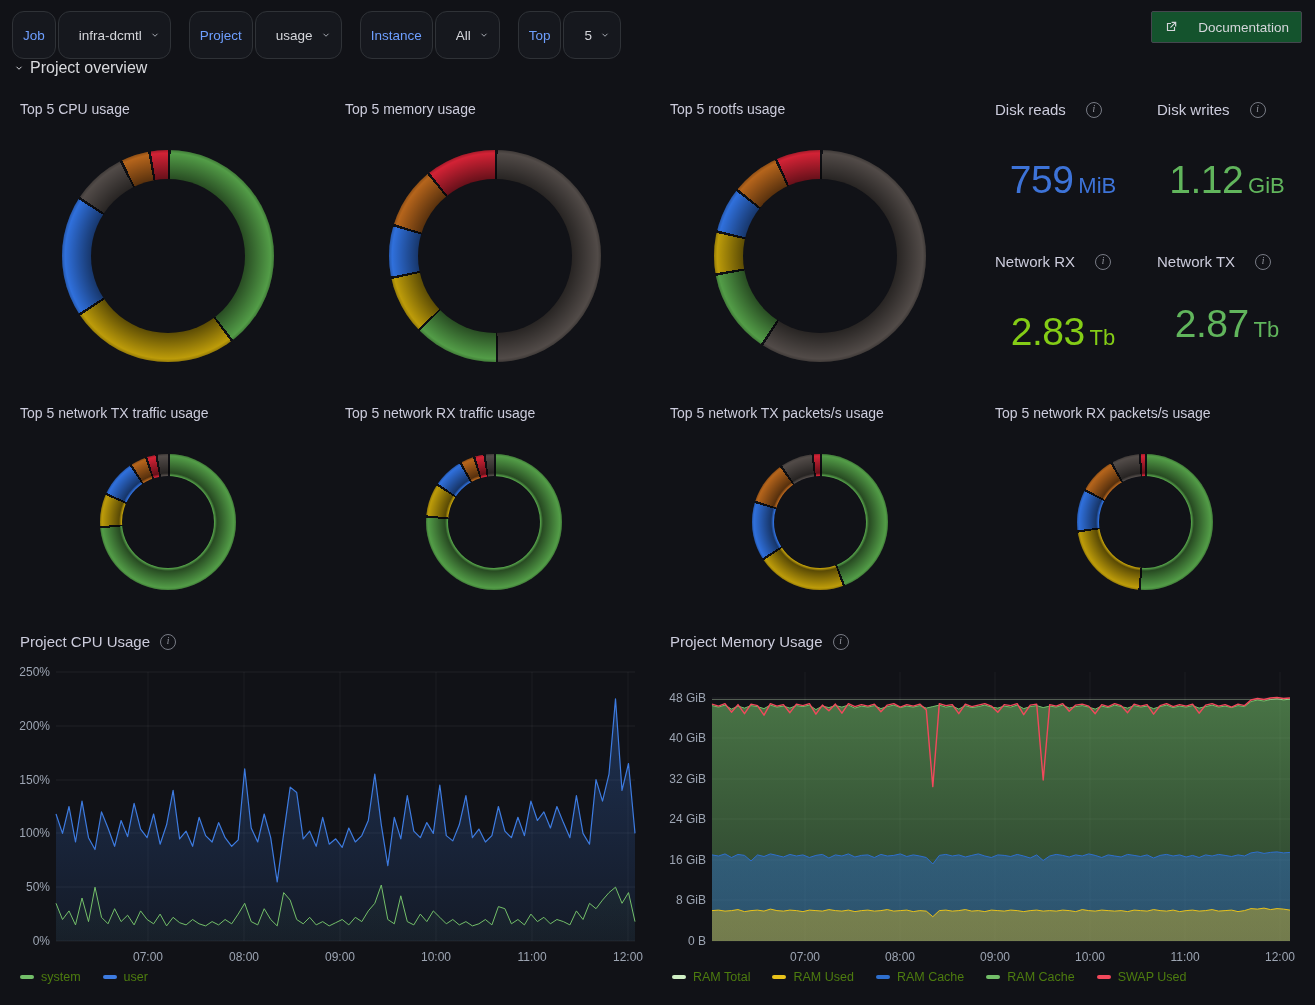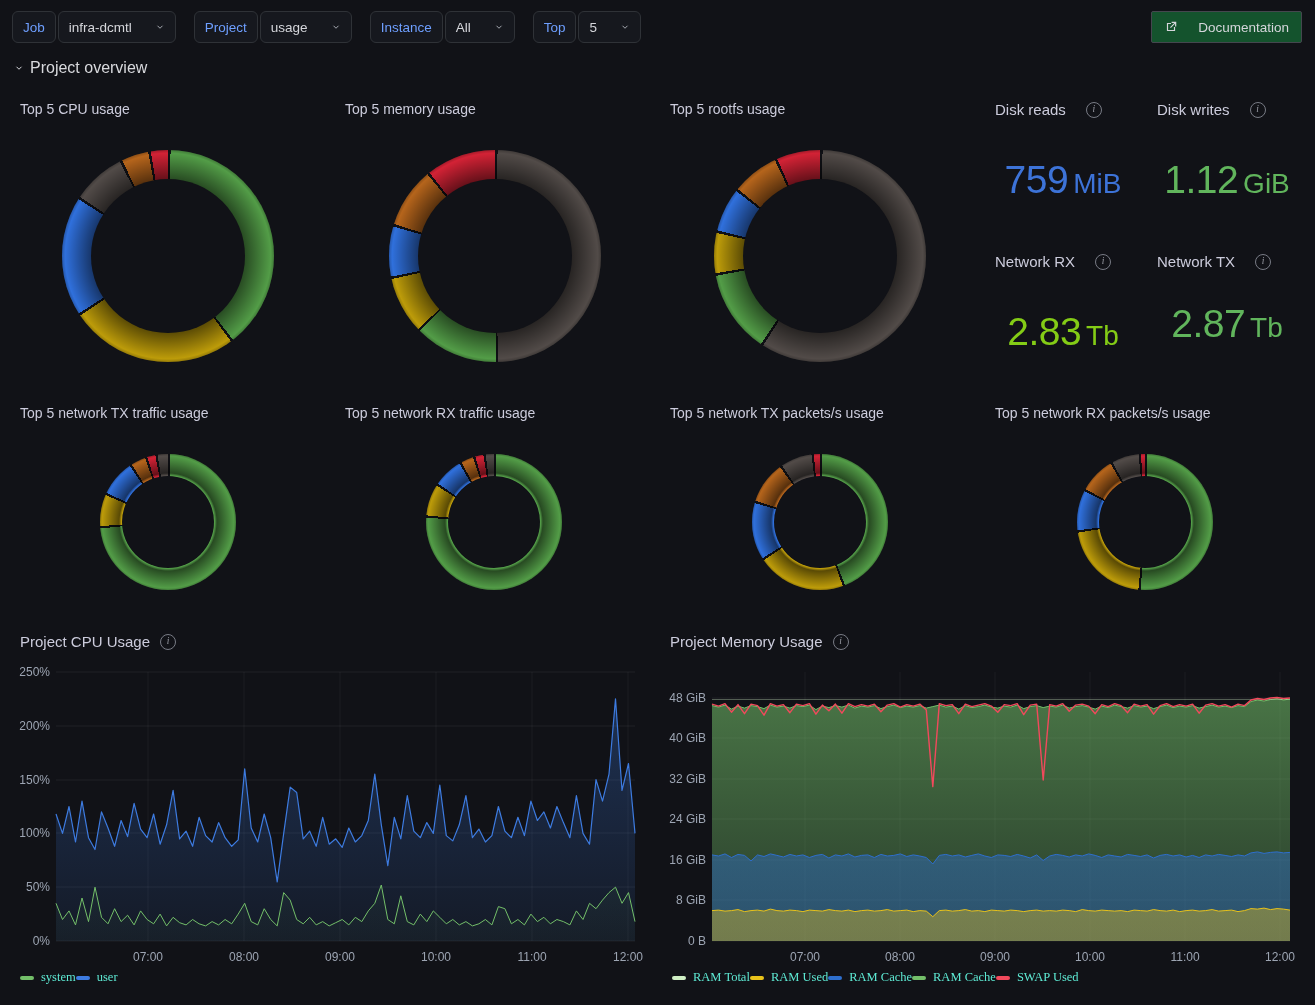--- a/index.html
+++ b/index.html
@@ -2,25 +2,25 @@
 <html><head>
 <meta charset="utf-8">
 <style>
   html,body{margin:0;padding:0;background:#111217;}
   body{width:1315px;height:1005px;position:relative;overflow:hidden;
        font-family:"Liberation Sans","DejaVu Sans",sans-serif;
        -webkit-font-smoothing:antialiased;color:#CCCCDC;}
   
   .toolbar{position:absolute;left:12px;top:11px;display:flex;gap:18px;align-items:center;}
   .tb-group{display:flex;gap:2px;}
-  .tb-label,.tb-value{height:32px;display:flex;align-items:center;padding:0 10px;
-      background:#16181E;border:1px solid #2F3237;border-radius:6px;font-size:13.5px;
+  .tb-label,.tb-value{height:48px;display:flex;align-items:center;padding:0 10px;
+      background:#16181E;border:1px solid #2F3237;border-radius:12px;font-size:13.5px;
       box-sizing:border-box;cursor:pointer;}
   .tb-label{color:#6E9FFF;}
-  .tb-value{color:#D5D6DB;gap:23px;}
+  .tb-value{color:#D5D6DB;gap:8px;padding-left:20px;}
   .caret{width:10px;height:10px;stroke:#A5A8B0;stroke-width:1.6;fill:none;}
   .doc-btn{position:absolute;right:13px;top:11px;height:32px;display:flex;align-items:center;
       gap:20px;padding:0 12px;background:#14532d;border:1px solid #44474E;border-radius:2px;
       color:#D5D6DB;font-size:13.5px;cursor:pointer;box-sizing:border-box;}
   .doc-btn svg{width:14px;height:14px;fill:#D5D6DB;}
   
   .section-header{position:absolute;left:14px;top:59px;display:flex;align-items:center;gap:6px;
       font-size:16px;font-weight:500;color:#D8D9DD;cursor:pointer;}
   .section-header .caret{stroke:#D8D9DD;}
   
@@ -33,24 +33,24 @@
   .donut .ring,.donut .shade,.donut .hole{position:absolute;border-radius:50%;}
   .donut .ring{inset:0;}
   .donut .shade{inset:0;background:radial-gradient(circle closest-side,rgba(0,0,0,0) 0 68%,rgba(0,0,0,0.55) 72%,rgba(0,0,0,0.05) 97%,rgba(0,0,0,0.25) 100%);}
   .donut .hole{background:#111217;}
   .donut.lg{width:212px;height:212px;} .donut.lg .hole{inset:29px;}
   .donut.sm{width:136px;height:136px;} .donut.sm .hole{inset:22px;}
   
   .stat-label{position:absolute;display:flex;align-items:center;gap:20px;font-size:15px;color:#CCCCDC;}
   .stat-value{position:absolute;width:164px;text-align:center;white-space:nowrap;}
   .stat-value .num{font-size:39px;font-weight:500;letter-spacing:-0.5px;}
-  .stat-value .unit{font-size:28px;font-weight:500;margin-left:5px;}
+  .stat-value .unit{font-size:22px;font-weight:500;margin-left:5px;}
   
   svg.chart-layer{position:absolute;left:0;top:0;}
-  .legend{position:absolute;display:flex;align-items:center;font-size:12.5px;color:#5eead4;font-family:Liberation Serif, serif;}
+  .legend{position:absolute;display:flex;gap:22px;align-items:center;font-size:12.5px;color:#4d7c0f;}
   .legend .item{display:flex;align-items:center;gap:7px;cursor:pointer;}
   .legend .dash{width:14px;height:4px;border-radius:2px;display:inline-block;}
 </style>
 </head>
 <body>
 
 <div class="toolbar">
   <div class="tb-group">
     <div class="tb-label">Job</div>
     <div class="tb-value">

